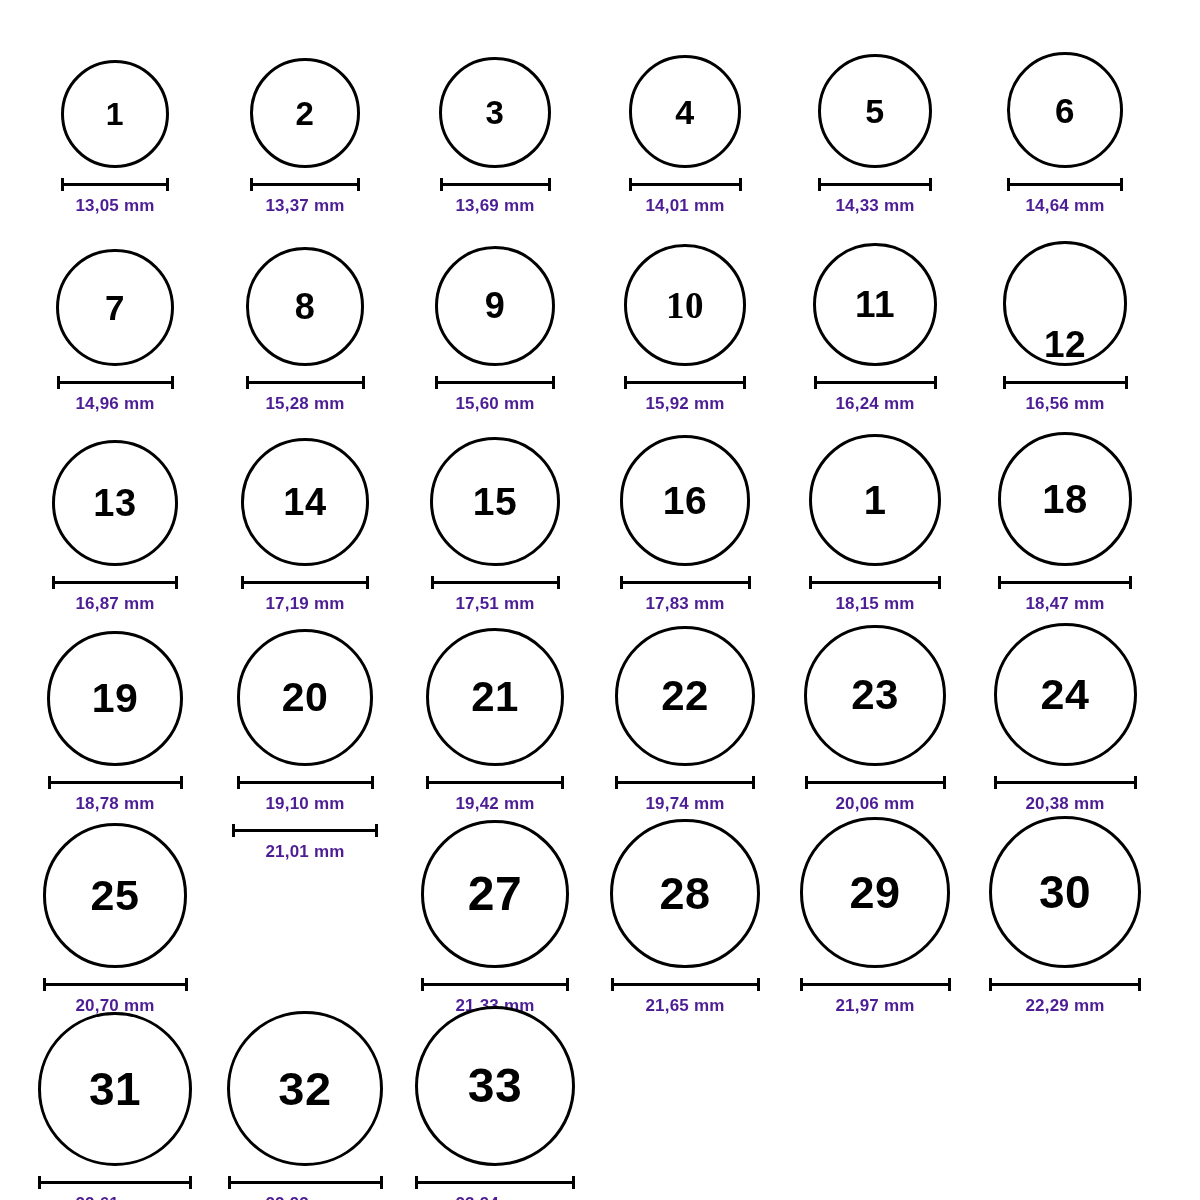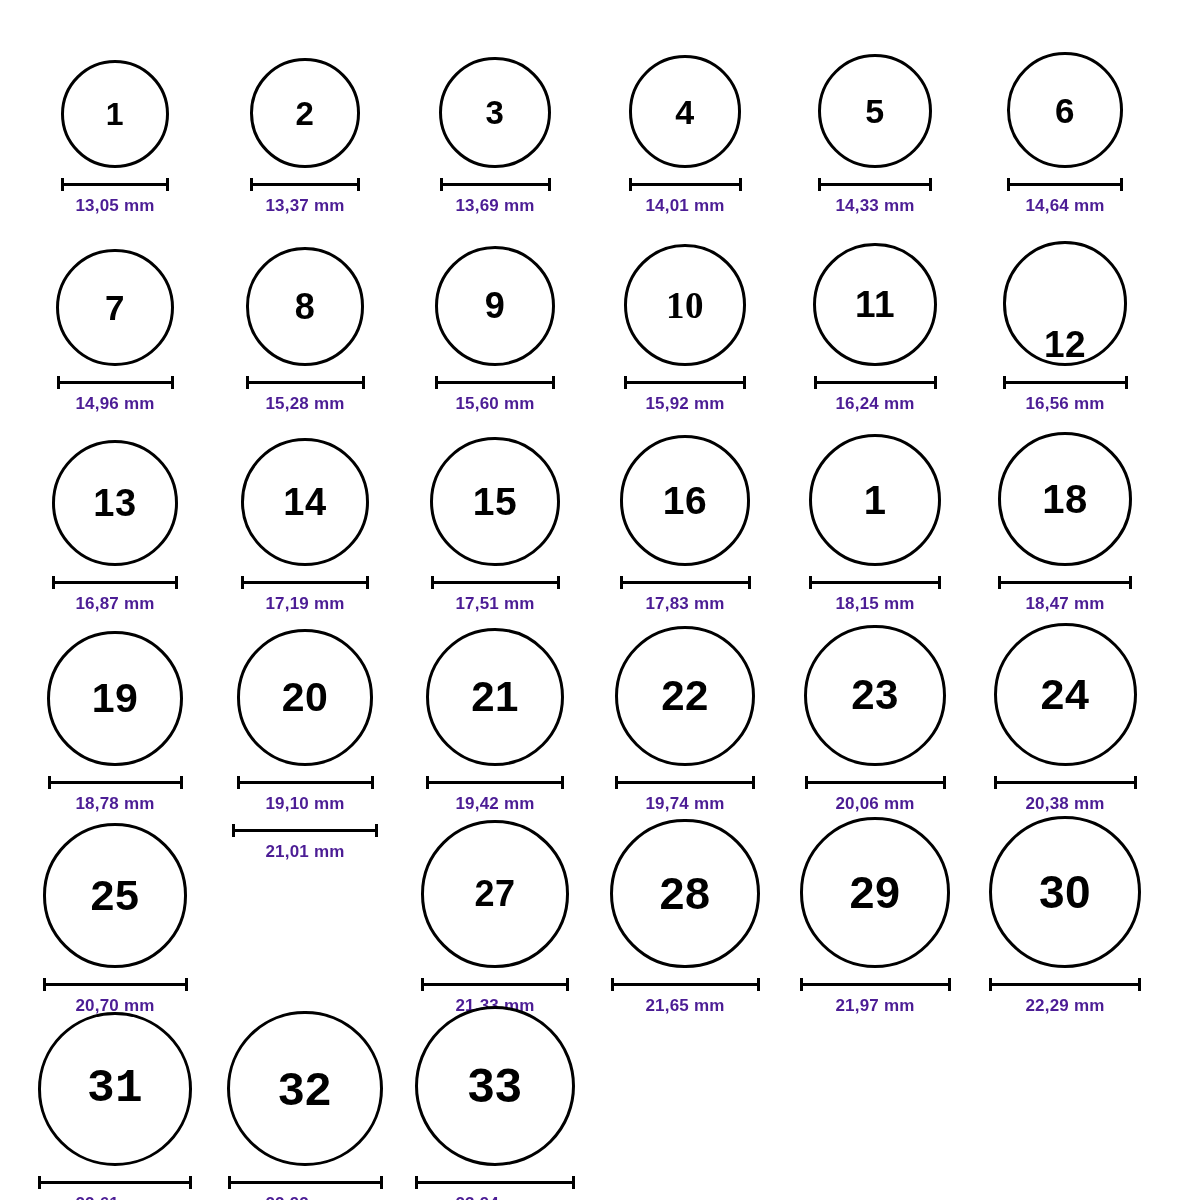--- a/index.html
+++ b/index.html
@@ -436,21 +436,21 @@
         <div class="ruler" style="width: 146px;">
           <div class="bar"></div>
           <div class="tick left"></div>
           <div class="tick right"></div>
         </div>
         <div class="mm">21,01 mm</div>
       </div>
       <div class="cell">
         <div class="circle-area" style="height: 154px;">
           <div class="circle" style="width: 147.537px; height: 147.537px;">
-            <span class="size-num" style="font-size: 36px;">27</span>
+            <span class="size-num" style="font-size: 48px;">27</span>
           </div>
         </div>
         <div class="ruler" style="width: 148px;">
           <div class="bar"></div>
           <div class="tick left"></div>
           <div class="tick right"></div>
         </div>
         <div class="mm">21,33 mm</div>
       </div>
       <div class="cell">
@@ -488,21 +488,21 @@
         <div class="ruler" style="width: 152px;">
           <div class="bar"></div>
           <div class="tick left"></div>
           <div class="tick right"></div>
         </div>
         <div class="mm">22,29 mm</div>
       </div>
     </div>
     <div class="row">
       <div class="cell">
-        <div class="circle-area" style="height: 150px; font-family: Liberation Mono, monospace;">
+        <div class="circle-area" style="height: 150px;">
           <div class="circle" style="width: 153.649px; height: 153.649px;">
             <span class="size-num" style="font-size: 46px;">31</span>
           </div>
         </div>
         <div class="ruler" style="width: 154px;">
           <div class="bar"></div>
           <div class="tick left"></div>
           <div class="tick right"></div>
         </div>
         <div class="mm">22,61 mm</div>

